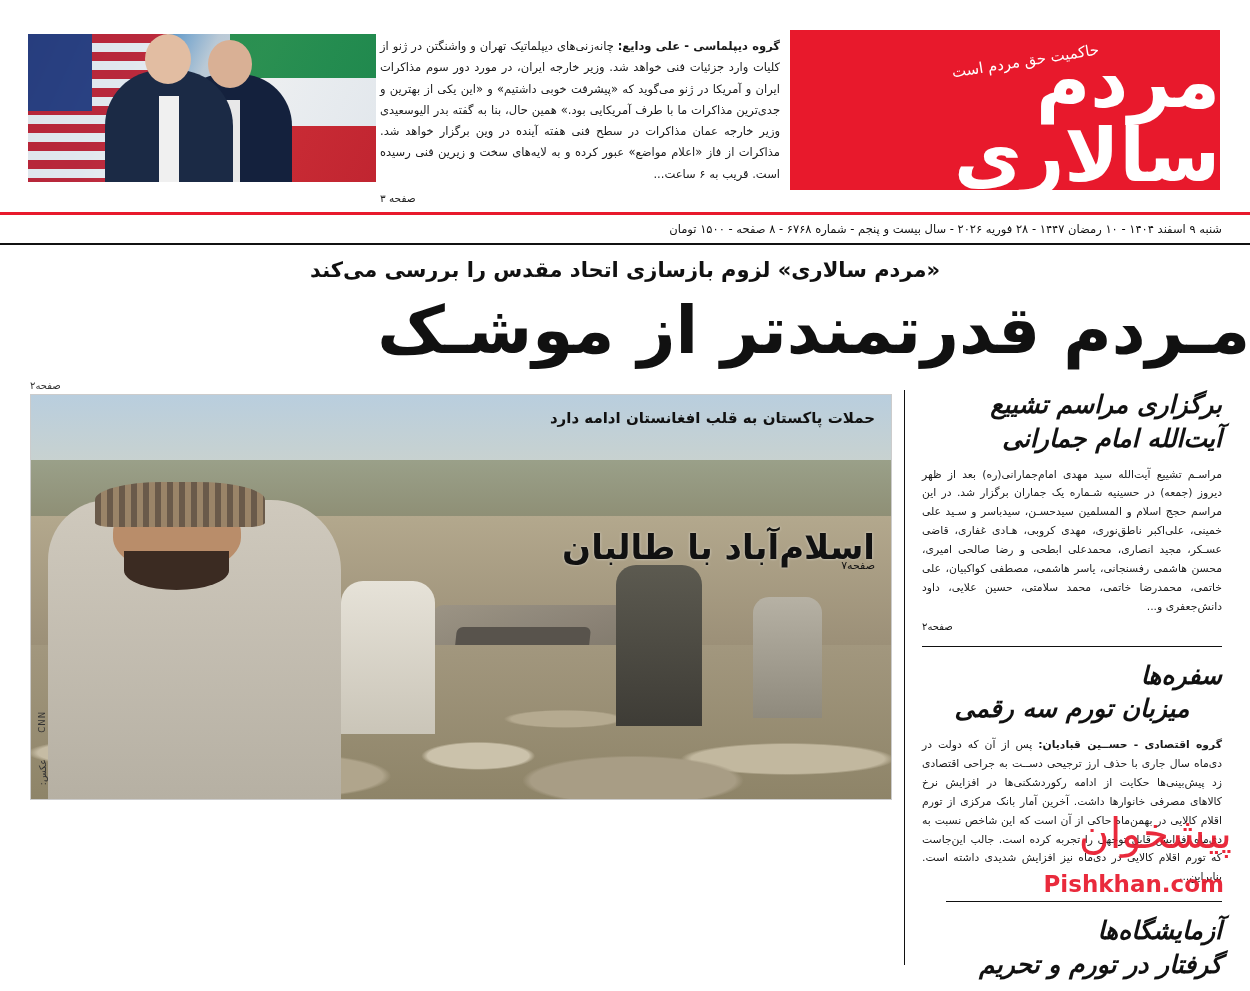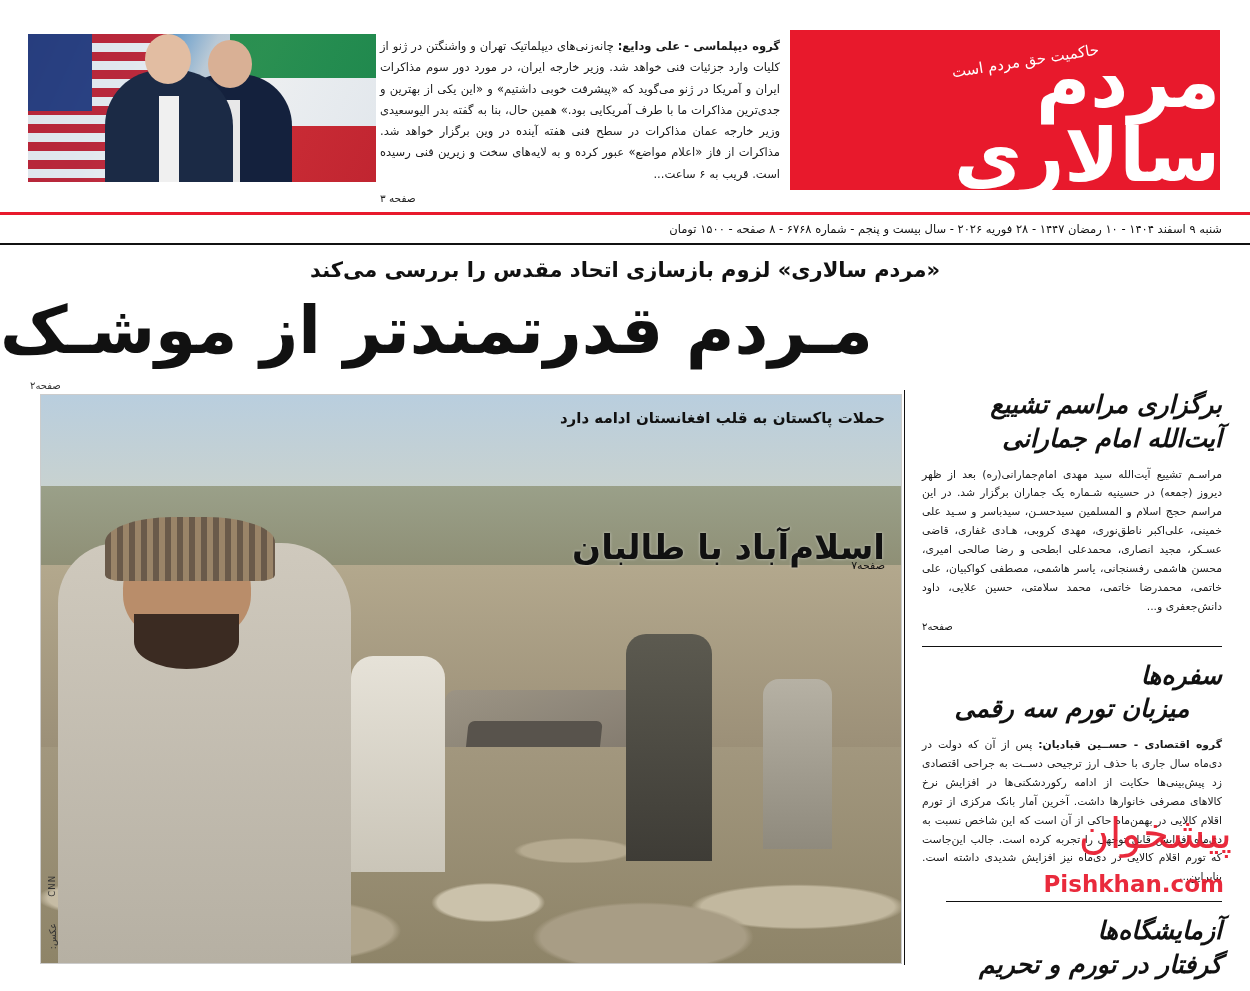--- a/index.html
+++ b/index.html
@@ -68,28 +68,28 @@
   }
   .dateline .center{flex:1;text-align:right;}
   .black-rule{position:absolute;left:0;top:243px;width:1250px;height:2px;background:#111;}
 
   
   .kicker{
     position:absolute;left:0;top:258px;width:1250px;text-align:center;
     font-size:21px;font-weight:bold;color:#111;
   }
   .main-head{
-    position:absolute;left:0;top:292px;width:1250px;text-align:left;
+    position:absolute;left:0;top:292px;width:1250px;text-align:right;
     font-size:66px;font-weight:bold;color:#111;letter-spacing:-1px;
   }
   .page-tag{
     position:absolute;left:30px;top:380px;font-size:10px;color:#333;
   }
   .photo-main{
-    position:absolute;left:40px;top:394px;width:862px;height:570px;
+    position:absolute;left:30px;top:394px;width:862px;height:406px;
     border:1px solid #ccc;box-sizing:border-box;overflow:hidden;
     background:linear-gradient(180deg,#9fb6c6 0%,#b9bda8 16%,#b6ae96 34%,#a79a80 60%,#9c9079 100%);
   }
   .ph-sky{position:absolute;left:0;top:0;width:100%;height:22%;
     background:linear-gradient(180deg,#b9cede 0%,#cdd3cb 100%);}
   .ph-hills{position:absolute;left:0;top:16%;width:100%;height:16%;
     background:linear-gradient(180deg,#9aa089 0%,#8d8d73 100%);}
   .ph-ground{position:absolute;left:0;top:30%;width:100%;height:70%;
     background:linear-gradient(180deg,#b3a88d 0%,#9c9078 45%,#8b8068 100%);}
   .ph-rubble{position:absolute;left:0;bottom:0;width:100%;height:38%;

